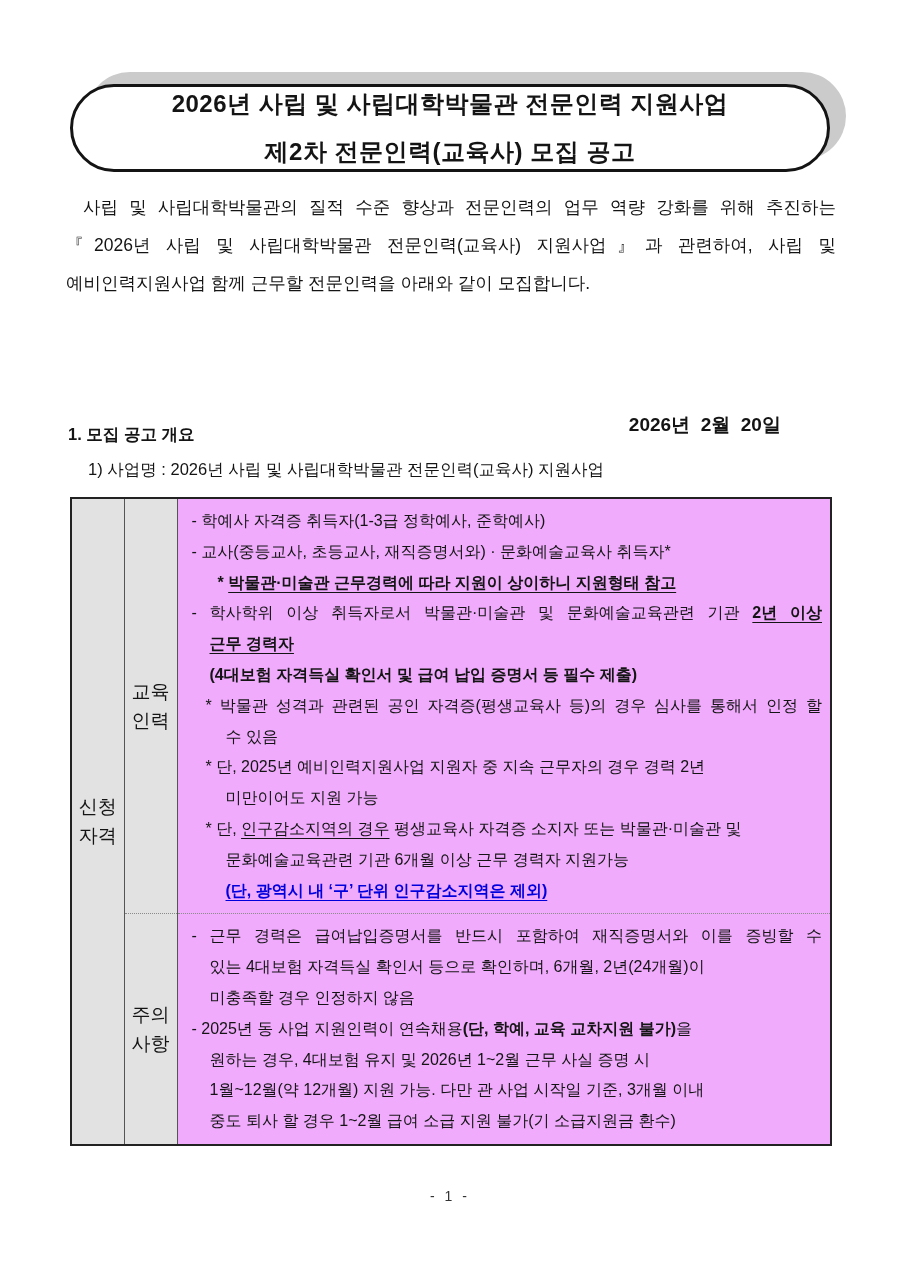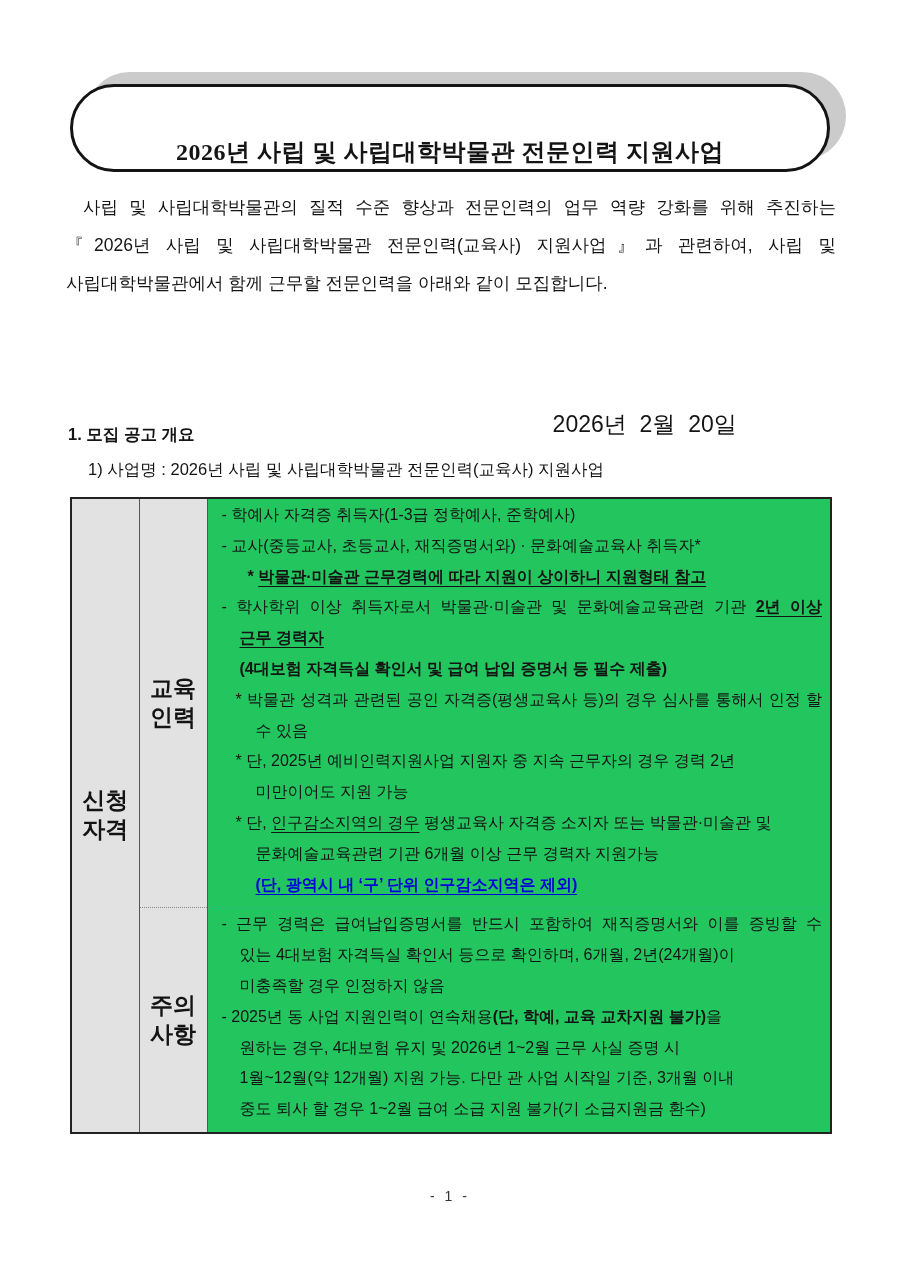--- a/index.html
+++ b/index.html
@@ -16,56 +16,56 @@
 
   
   .title-wrap { position:absolute; left:70px; top:84px; width:760px; height:88px; }
   .title-shadow {
     position:absolute; left:16px; top:-12px; width:100%; height:100%;
     background:#cbcbcb; border-radius:46px;
   }
   .title-box {
     position:absolute; inset:0; background:#fff;
     border:3px solid #141414; border-radius:44px;
-    display:flex; flex-direction:column; justify-content:flex-end; align-items:center;font-family:Liberation Serif, serif;
+    display:flex; flex-direction:column; justify-content:space-between; align-items:center;
   }
   .title-line { font-weight:bold; font-size:24px; line-height:34px; letter-spacing:.5px; }
 
   
   .intro {
     position:absolute; left:66px; top:188px; width:770px;
     font-size:17.5px; line-height:38px;
     text-align:justify; text-indent:17px; word-break:keep-all;
   }
 
   
   .date-block {
     position:absolute; right:88px; top:332px;
-    text-align:left; font-weight:normal; font-size:23px; line-height:37px;
+    text-align:center; font-weight:bold; font-size:19px; line-height:37px;
     white-space:pre;
   }
 
   
   .sec-heading { position:absolute; left:68px; top:424px; font-weight:bold; font-size:16.5px;text-align:center; }
   .sec-item    { position:absolute; left:88px; top:459px; font-weight:normal; font-size:16.5px; }
 
   
   table.apply {
     position:absolute; left:70px; top:497px;
     width:762px; border-collapse:collapse; table-layout:fixed;
     border:2.5px solid #222;
   }
   td { vertical-align:middle; }
   td.gh, td.rh {
-    width:68px; background:var(--cellgray);
+    width:53px; background:var(--cellgray);
     border-right:1.5px solid #555;
-    text-align:center; font-weight:bold; font-size:23px; line-height:29px;
+    text-align:center; font-weight:normal; font-size:19px; line-height:29px;
     white-space:pre-line;
   }
-  td.content { padding:1px 8px 7px 4px; background:#22c55e; }
+  td.content { padding:7px 8px 7px 4px; background:#f0abfc; }
   tr.row-2 td { border-top:1.5px dotted #8a8a8a; }
 
   .line { font-size:16px; line-height:30.8px; white-space:nowrap; height:30.8px; overflow:hidden; }
   .line.j { white-space:normal; text-align:justify; text-align-last:justify; }
   .lv-d  { padding-left:10px; }
   .lv-c  { padding-left:28px; }
   .lv-s  { padding-left:24px; }
   .lv-s2 { padding-left:36px; }
   .lv-sc { padding-left:44px; }
   .b { font-weight:bold; }
@@ -78,24 +78,25 @@
     text-align:center; font-size:14px; color:#333; letter-spacing:3px;
   }
 </style>
 </head>
 <body>
 
 <div class="title-wrap">
   <div class="title-shadow"></div>
   <div class="title-box">
     <div class="title-line">2026년 사립 및 사립대학박물관 전문인력 지원사업</div>
+    <div class="title-line">제2차 전문인력(교육사) 모집 공고</div>
   </div>
 </div>
 
-<p class="intro">사립 및 사립대학박물관의 질적 수준 향상과 전문인력의 업무 역량 강화를 위해 추진하는 『2026년 사립 및 사립대학박물관 전문인력(교육사) 지원사업』과 관련하여, 사립 및 사립대학박물관에서 함께 근무할 전문인력을 아래와 같이 모집합니다.</p>
+<p class="intro">사립 및 사립대학박물관의 질적 수준 향상과 전문인력의 업무 역량 강화를 위해 추진하는 『2026년 사립 및 사립대학박물관 전문인력(교육사) 지원사업』과 관련하여, 사립 및 예비인력지원사업 함께 근무할 전문인력을 아래와 같이 모집합니다.</p>
 
 <div class="date-block">
   <div>2026년  2월  20일</div>
   <div>한국사립박물관협회 회장</div>
 </div>
 
 <div class="sec-heading">1. 모집 공고 개요</div>
 <div class="sec-item">1) 사업명 : 2026년 사립 및 사립대학박물관 전문인력(교육사) 지원사업</div>
 
 <table class="apply">

